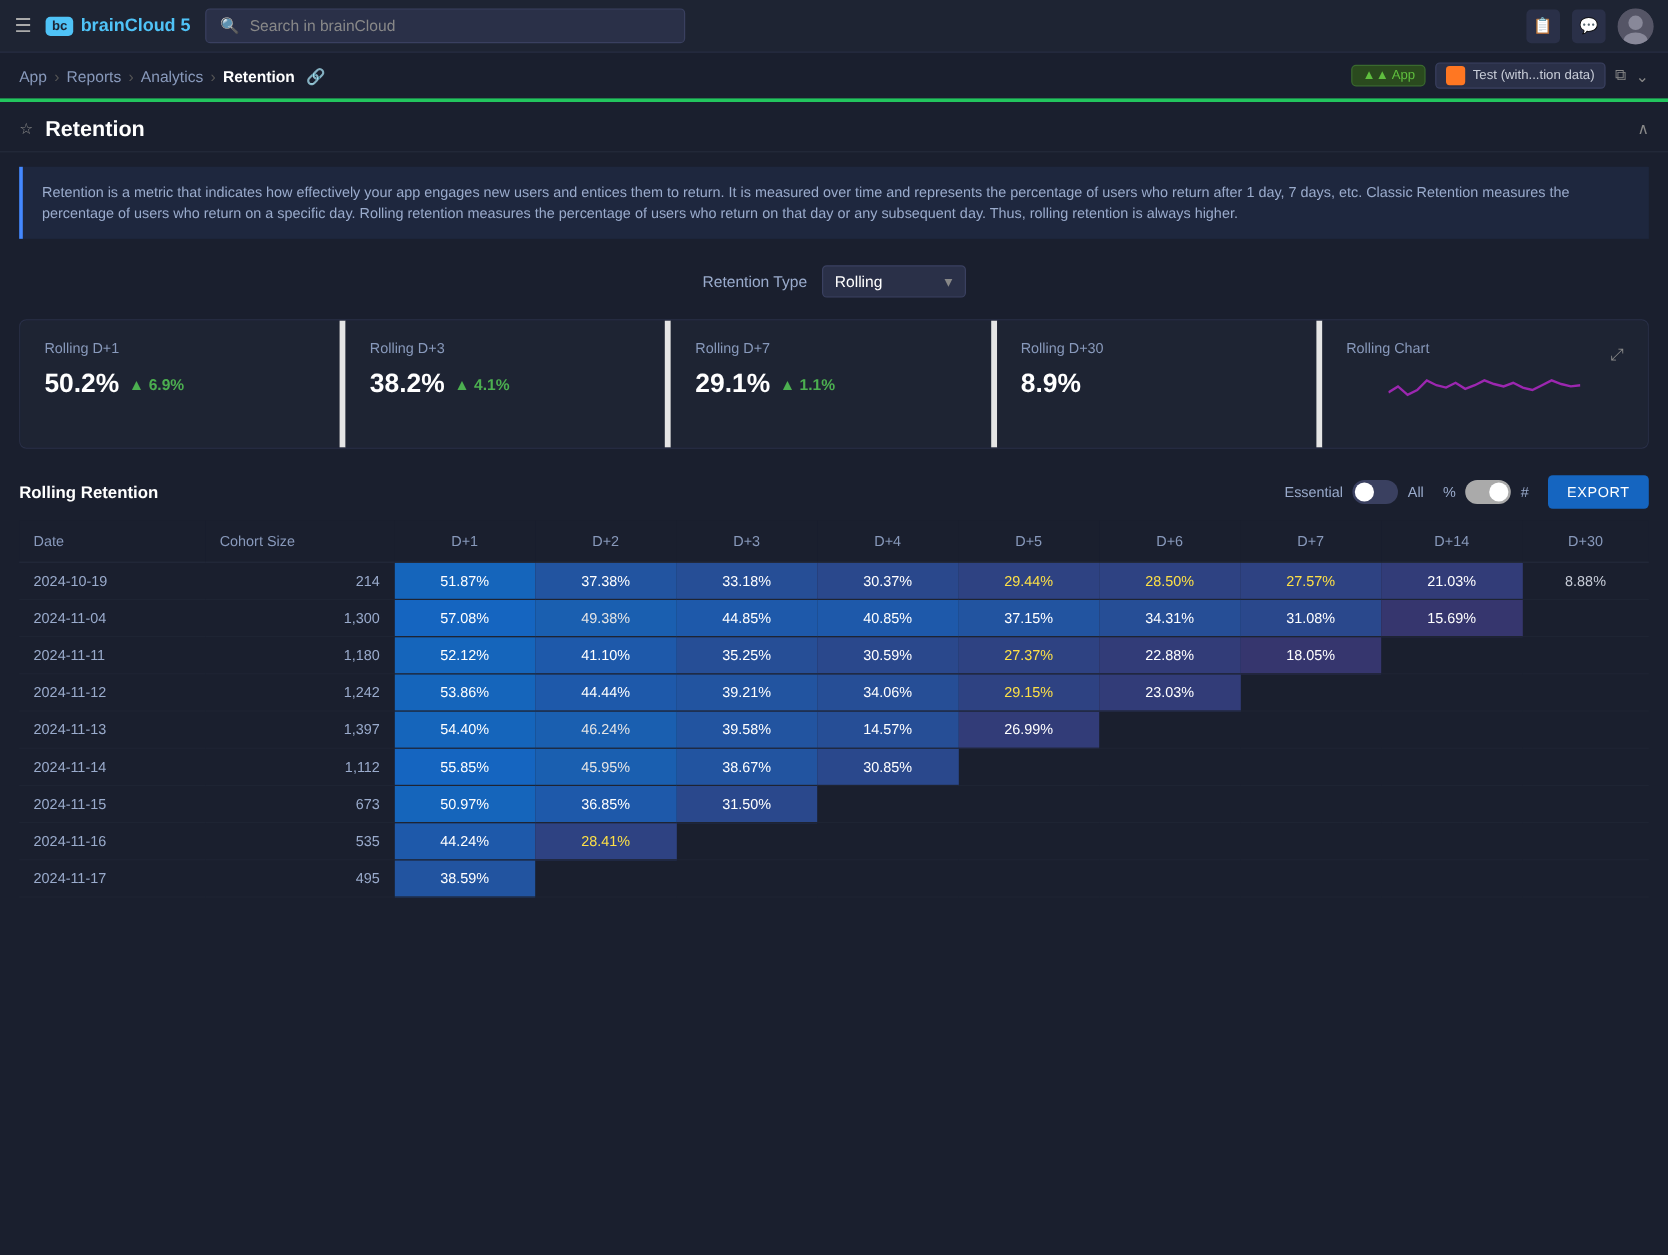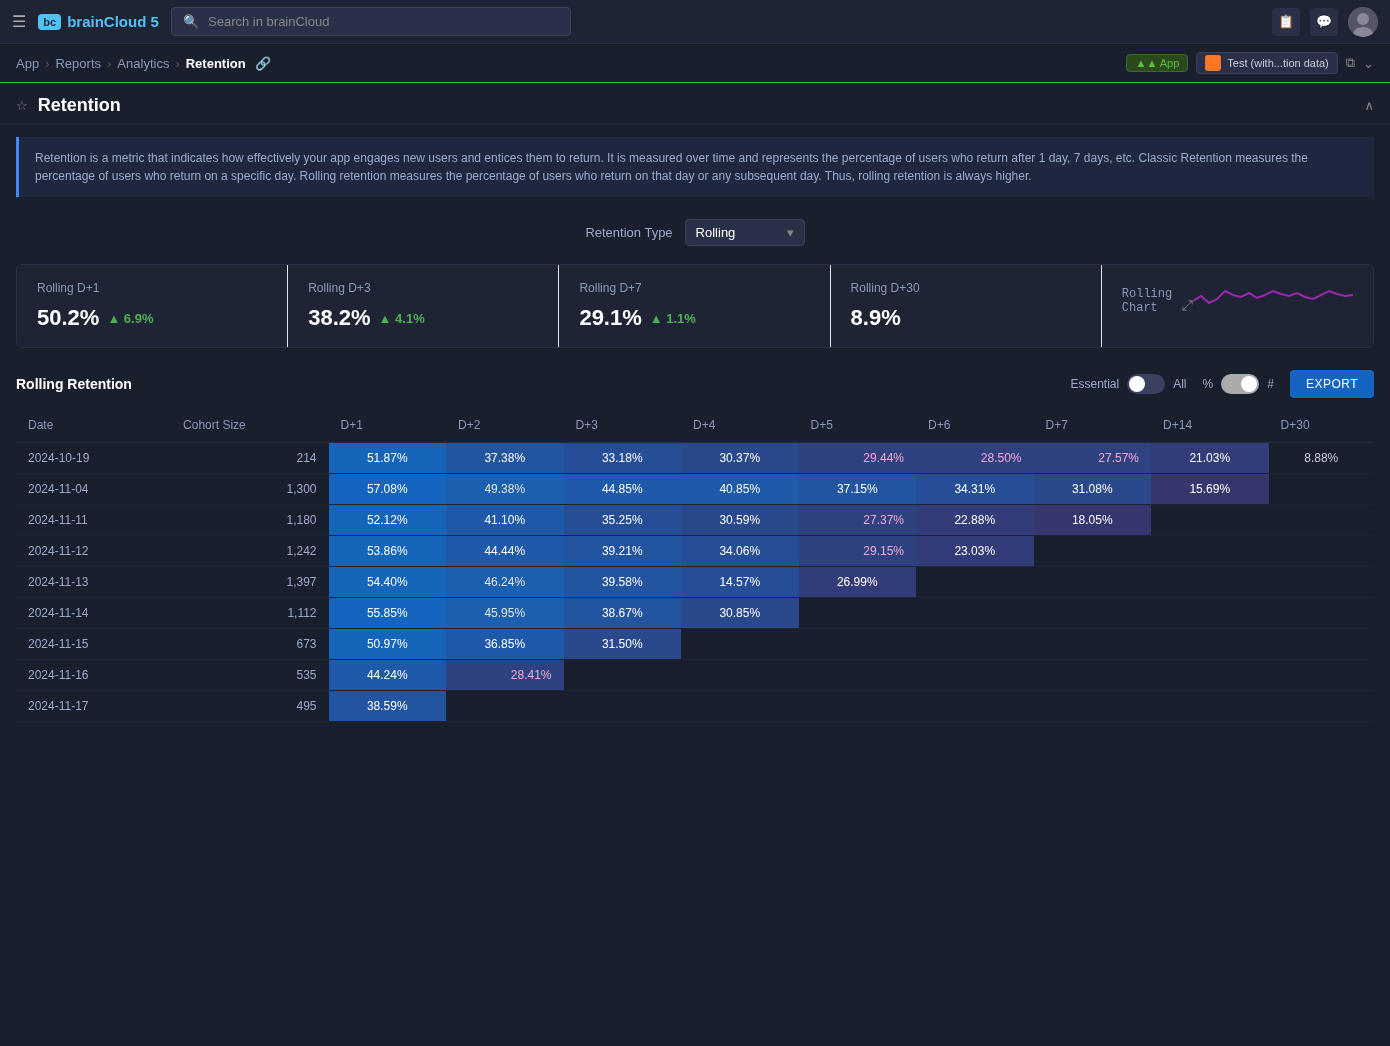--- a/index.html
+++ b/index.html
@@ -26,21 +26,21 @@
     .nav-icon { width: 28px; height: 28px; background: #2a3048; border-radius: 4px; display: flex; align-items: center; justify-content: center; color: #aaa; cursor: pointer; }
     .avatar { width: 30px; height: 30px; border-radius: 50%; background: #556; display: flex; align-items: center; justify-content: center; overflow: hidden; }
 
     
     .breadcrumb-bar {
       background: #1a1f2e;
       padding: 8px 16px;
       display: flex;
       align-items: center;
       gap: 6px;
-      border-bottom: 1px solid #22c55e;
+      border-bottom: 3px solid #22c55e;
     }
     .breadcrumb-sep { color: #555; }
     .breadcrumb-link { color: #8899bb; cursor: pointer; }
     .breadcrumb-current { color: #fff; font-weight: 600; }
     .bc-right { margin-left: auto; display: flex; align-items: center; gap: 8px; }
     .env-badge { background: #2a4a1e; color: #5fbe3e; border: 1px solid #3a6a2e; border-radius: 4px; padding: 2px 8px; font-size: 11px; display: flex; align-items: center; gap: 4px; }
     .app-badge { background: #2a3048; border: 1px solid #3a4060; border-radius: 4px; padding: 2px 8px; font-size: 11px; display: flex; align-items: center; gap: 6px; }
 
     
     .page-header {
@@ -94,27 +94,27 @@
       grid-template-columns: 1fr 1fr 1fr 1fr 1fr;
       gap: 0;
       margin: 8px 16px;
       border: 1px solid #2a3048;
       border-radius: 6px;
       overflow: hidden;
     }
     .metric-card {
       background: #1e2433;
       padding: 16px 20px;
-      border-right: 1px solid #e5e5e5;
+      border-right: 5px solid #e5e5e5;
     }
     .metric-card:last-child { border-right: none; }
     .metric-card-title { color: #8899bb; font-size: 12px; margin-bottom: 10px; }
     .metric-card-value { color: #fff; font-size: 22px; font-weight: 700; display: flex; align-items: center; gap: 8px; }
     .metric-trend-up { color: #4caf50; font-size: 13px; display: flex; align-items: center; gap: 2px; }
-    .chart-card { display: flex; flex-direction: row; font-family: Liberation Mono, monospace; }
+    .chart-card { display: flex; flex-direction: column; }
     .chart-card .chart-area { flex: 1; display: flex; align-items: center; justify-content: center; }
 
     
     .section-header {
       display: flex;
       align-items: center;
       padding: 14px 16px 10px;
       gap: 16px;
     }
     .section-title { color: #fff; font-size: 14px; font-weight: 600; }
@@ -144,21 +144,21 @@
 
     
     .table-container { padding: 0 16px 20px; overflow-x: auto; }
     table { width: 100%; border-collapse: collapse; }
     thead tr { background: #1a1f2e; }
     th {
       color: #8899bb;
       font-size: 12px;
       font-weight: 500;
       padding: 10px 12px;
-      text-align: left;
+      text-align: center;
       border-bottom: 1px solid #252b3b;
     }
     th:first-child, th:nth-child(2) { text-align: left; }
     td {
       padding: 8px 12px;
       text-align: center;
       border-bottom: 1px solid #1e2433;
       font-size: 12px;
       color: #c8cdd8;
     }
@@ -166,21 +166,21 @@
     td:nth-child(2) { text-align: right; color: #9aabcc; }
 
     
     .heat-1 { background: #1565c0; color: #fff; }
     .heat-2 { background: #1565bb; color: #fff; }
     .heat-3 { background: #1a5fb0; color: #e5e5e5; }
     .heat-4 { background: #1e59aa; color: #fff; }
     .heat-5 { background: #2254a0; color: #fff; }
     .heat-6 { background: #264e96; color: #fff; }
     .heat-7 { background: #2a488c; color: #fff; }
-    .heat-8 { background: #2e4282; color: #f9a8d4; text-align: right; }
+    .heat-8 { background: #2e4282; color: #fde047; }
     .heat-9 { background: #323c78; color: #fff; }
     .heat-10 { background: #36366e; color: #fff; }
     .heat-none { background: transparent; color: #c8cdd8; }
 
     
     .sparkline { width: 160px; height: 50px; }
 
     
     .app-icon { width: 16px; height: 16px; background: #ff7722; border-radius: 3px; display: inline-block; }
   </style>

